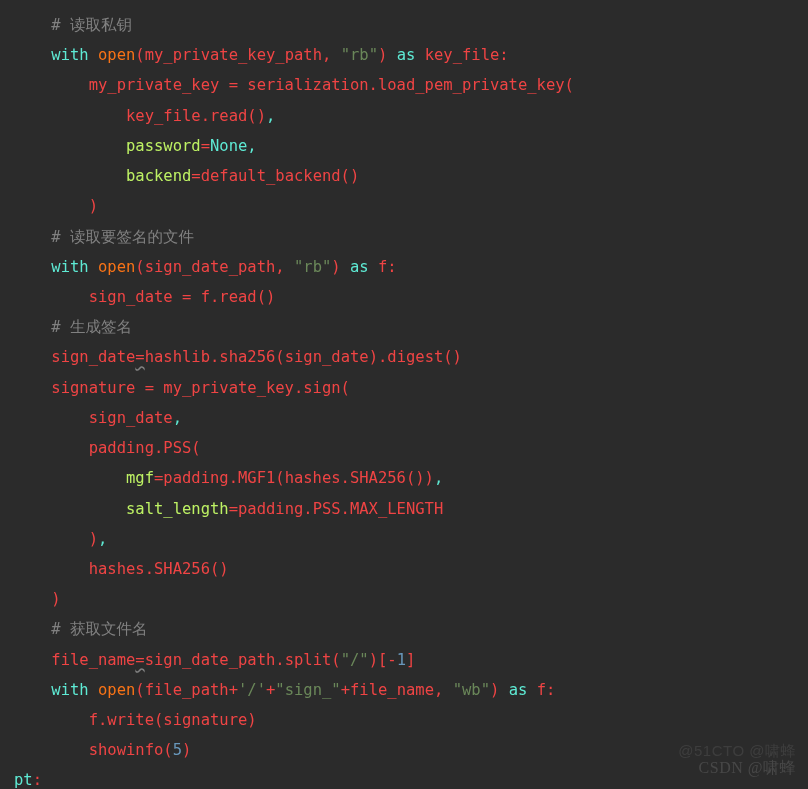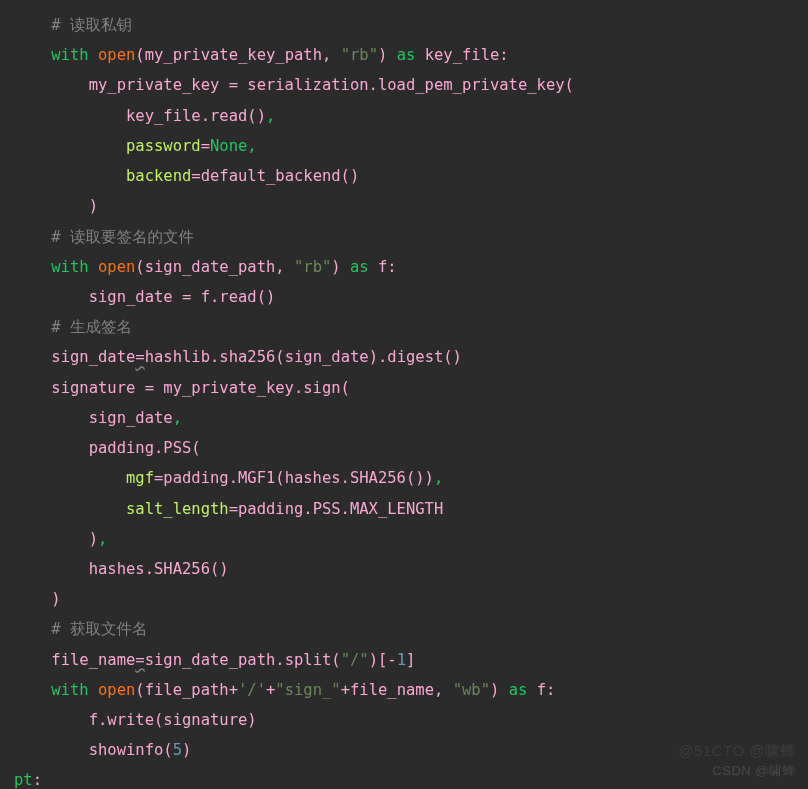--- a/index.html
+++ b/index.html
@@ -15,43 +15,43 @@
     overflow: hidden;
     position: relative;
     box-sizing: border-box;
   }
   pre {
     margin: 6px;
     padding: 4px 0 0 8px;
     white-space: pre;
   }
   .c   { color: #808080; }       
-  .kw  { color: #22c55e; }       
+  .kw  { color: #5eead4; }       
   .fn  { color: #f97316; }       
   .s   { color: #6a8759; }       
   .num { color: #6897bb; }       
   .arg { color: #bef264; }       
-  .p   { color: #f9a8d4; }       
+  .p   { color: #ef4444; }       
   .ul  { text-decoration-line: underline; text-decoration-style: wavy; text-decoration-color: #808080; text-underline-offset: 3px;}
   .watermark1 {
     position: absolute;
     right: 12px;
     bottom: 24px;
     color: rgba(200,200,200,0.12);
     font-size: 15px;
     font-family: sans-serif;
     letter-spacing: 0.5px;
   }
   .watermark2 {
     position: absolute;
     right: 12px;
     bottom: 6px;
     color: rgba(200,200,200,0.18);
-    font-size: 13px;
-    font-family: Liberation Sans, sans-serif;
+    font-size: 16px;
+    font-family: Liberation Serif, serif;
     letter-spacing: 0.5px;
   }
 </style>
 </head>
 <body>
 
 <pre id="code"><div><span>    </span><span class="c"># 读取私钥</span></div><div><span>    </span><span class="kw">with </span><span class="fn">open</span><span class="p">(my_private_key_path</span><span class="p">, </span><span class="s">"rb"</span><span class="p">) </span><span class="kw">as </span><span class="p">key_file:</span></div><div><span>        </span><span class="p">my_private_key = serialization.load_pem_private_key(</span></div><div><span>            </span><span class="p">key_file.read()</span><span class="kw">,</span></div><div><span>            </span><span class="arg">password</span><span class="p">=</span><span class="kw">None</span><span class="kw">,</span></div><div><span>            </span><span class="arg">backend</span><span class="p">=default_backend()</span></div><div><span>        </span><span class="p">)</span></div><div><span>    </span><span class="c"># 读取要签名的文件</span></div><div><span>    </span><span class="kw">with </span><span class="fn">open</span><span class="p">(sign_date_path</span><span class="p">, </span><span class="s">"rb"</span><span class="p">) </span><span class="kw">as </span><span class="p">f:</span></div><div><span>        </span><span class="p">sign_date = f.read()</span></div><div><span>    </span><span class="c"># 生成签名</span></div><div><span>    </span><span class="p">sign_date</span><span class="p ul">=</span><span class="p">hashlib.sha256(sign_date).digest()</span></div><div><span>    </span><span class="p">signature = my_private_key.sign(</span></div><div><span>        </span><span class="p">sign_date</span><span class="kw">,</span></div><div><span>        </span><span class="p">padding.PSS(</span></div><div><span>            </span><span class="arg">mgf</span><span class="p">=padding.MGF1(hashes.SHA256())</span><span class="kw">,</span></div><div><span>            </span><span class="arg">salt_length</span><span class="p">=padding.PSS.MAX_LENGTH</span></div><div><span>        </span><span class="p">)</span><span class="kw">,</span></div><div><span>        </span><span class="p">hashes.SHA256()</span></div><div><span>    </span><span class="p">)</span></div><div><span>    </span><span class="c"># 获取文件名</span></div><div><span>    </span><span class="p">file_name</span><span class="p ul">=</span><span class="p">sign_date_path.split(</span><span class="s">"/"</span><span class="p">)[-</span><span class="num">1</span><span class="p">]</span></div><div><span>    </span><span class="kw">with </span><span class="fn">open</span><span class="p">(file_path+</span><span class="s">'/'</span><span class="p">+</span><span class="s">"sign_"</span><span class="p">+file_name</span><span class="p">, </span><span class="s">"wb"</span><span class="p">) </span><span class="kw">as </span><span class="p">f:</span></div><div><span>        </span><span class="p">f.write(signature)</span></div><div><span>        </span><span class="p">showinfo(</span><span class="num">5</span><span class="p">)</span></div><div><span></span><span class="kw">pt</span><span class="p">:</span></div></pre>
 
 <div class="watermark1">@51CTO @啸蜂</div>
 <div class="watermark2">CSDN @啸蜂</div>

